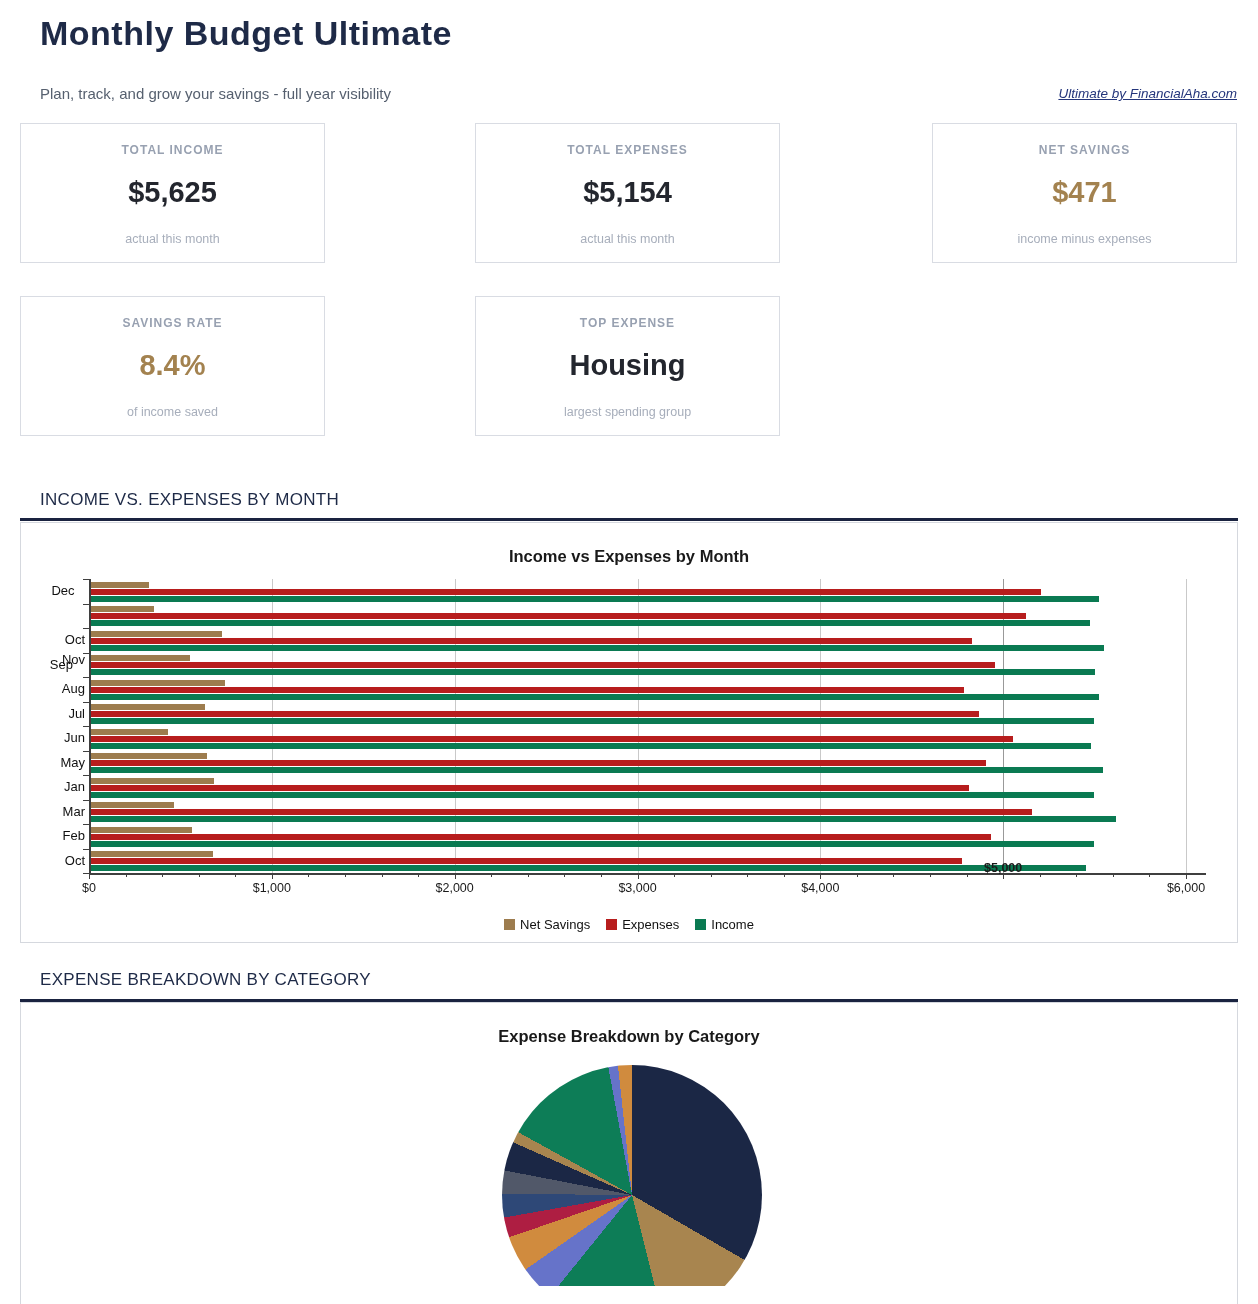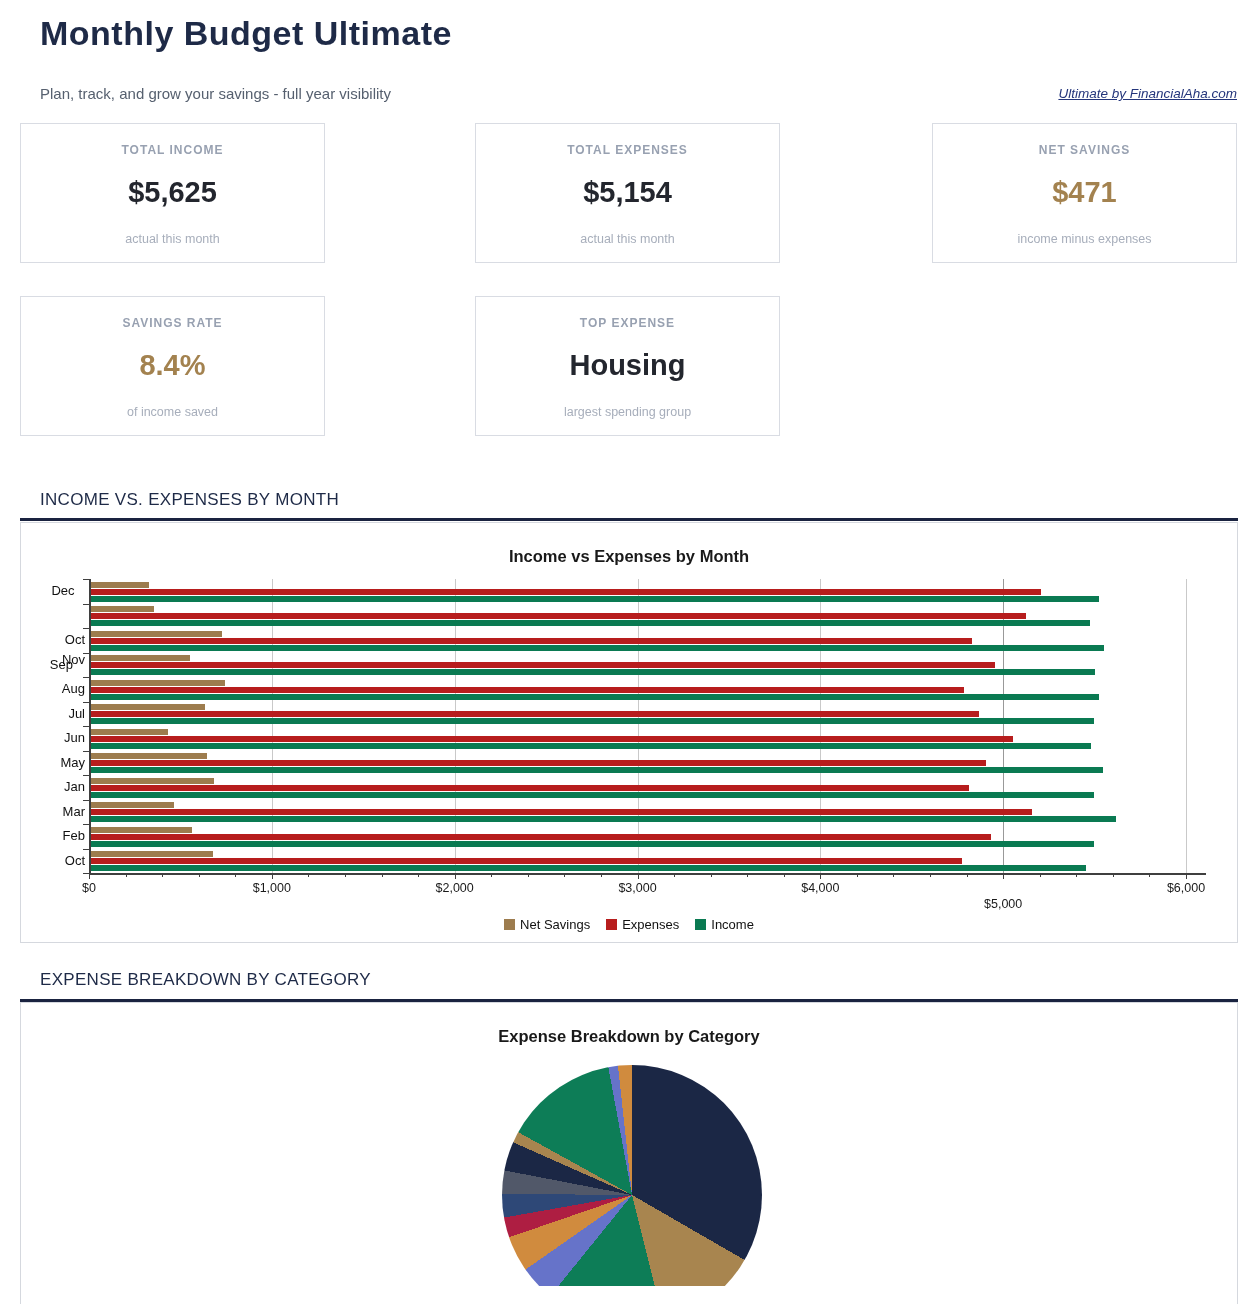--- a/index.html
+++ b/index.html
@@ -217,21 +217,21 @@
         <div class="abs" style="left: 1018.73px; top: 350px; width: 1px; height: 4px; background: rgb(63, 63, 63);"></div>
         <div class="abs" style="left: 1055.3px; top: 350px; width: 1px; height: 4px; background: rgb(63, 63, 63);"></div>
         <div class="abs" style="left: 1091.87px; top: 350px; width: 1px; height: 4px; background: rgb(63, 63, 63);"></div>
         <div class="abs" style="left: 1128.43px; top: 350px; width: 1px; height: 4px; background: rgb(63, 63, 63);"></div>
         <div class="abs" style="left: 1165px; top: 350px; width: 1px; height: 6px; background: rgb(63, 63, 63);"></div>
         <div class="x-tick-label" style="position: absolute; left: 33px; top: 358px;">$0</div>
         <div class="x-tick-label" style="position: absolute; left: 215.833px; top: 358px;">$1,000</div>
         <div class="x-tick-label" style="position: absolute; left: 398.667px; top: 358px;">$2,000</div>
         <div class="x-tick-label" style="position: absolute; left: 581.5px; top: 358px;">$3,000</div>
         <div class="x-tick-label" style="position: absolute; left: 764.333px; top: 358px;">$4,000</div>
-        <div class="x-tick-label" style="position: absolute; left: 947.167px; top: 374px;">$5,000</div>
+        <div class="x-tick-label" style="position: absolute; left: 947.167px; top: 338px; font-weight: bold;">$5,000</div>
         <div class="x-tick-label" style="position: absolute; left: 1130px; top: 358px;">$6,000</div>
       </div>
     <div id="bar-legend" class="legend">
         <div class="legend-item">
           <span class="legend-swatch" style="background: rgb(157, 124, 78);"></span>
           <span class="legend-label">Net Savings</span>
         </div>
         <div class="legend-item">
           <span class="legend-swatch" style="background: rgb(183, 29, 29);"></span>
           <span class="legend-label">Expenses</span>

